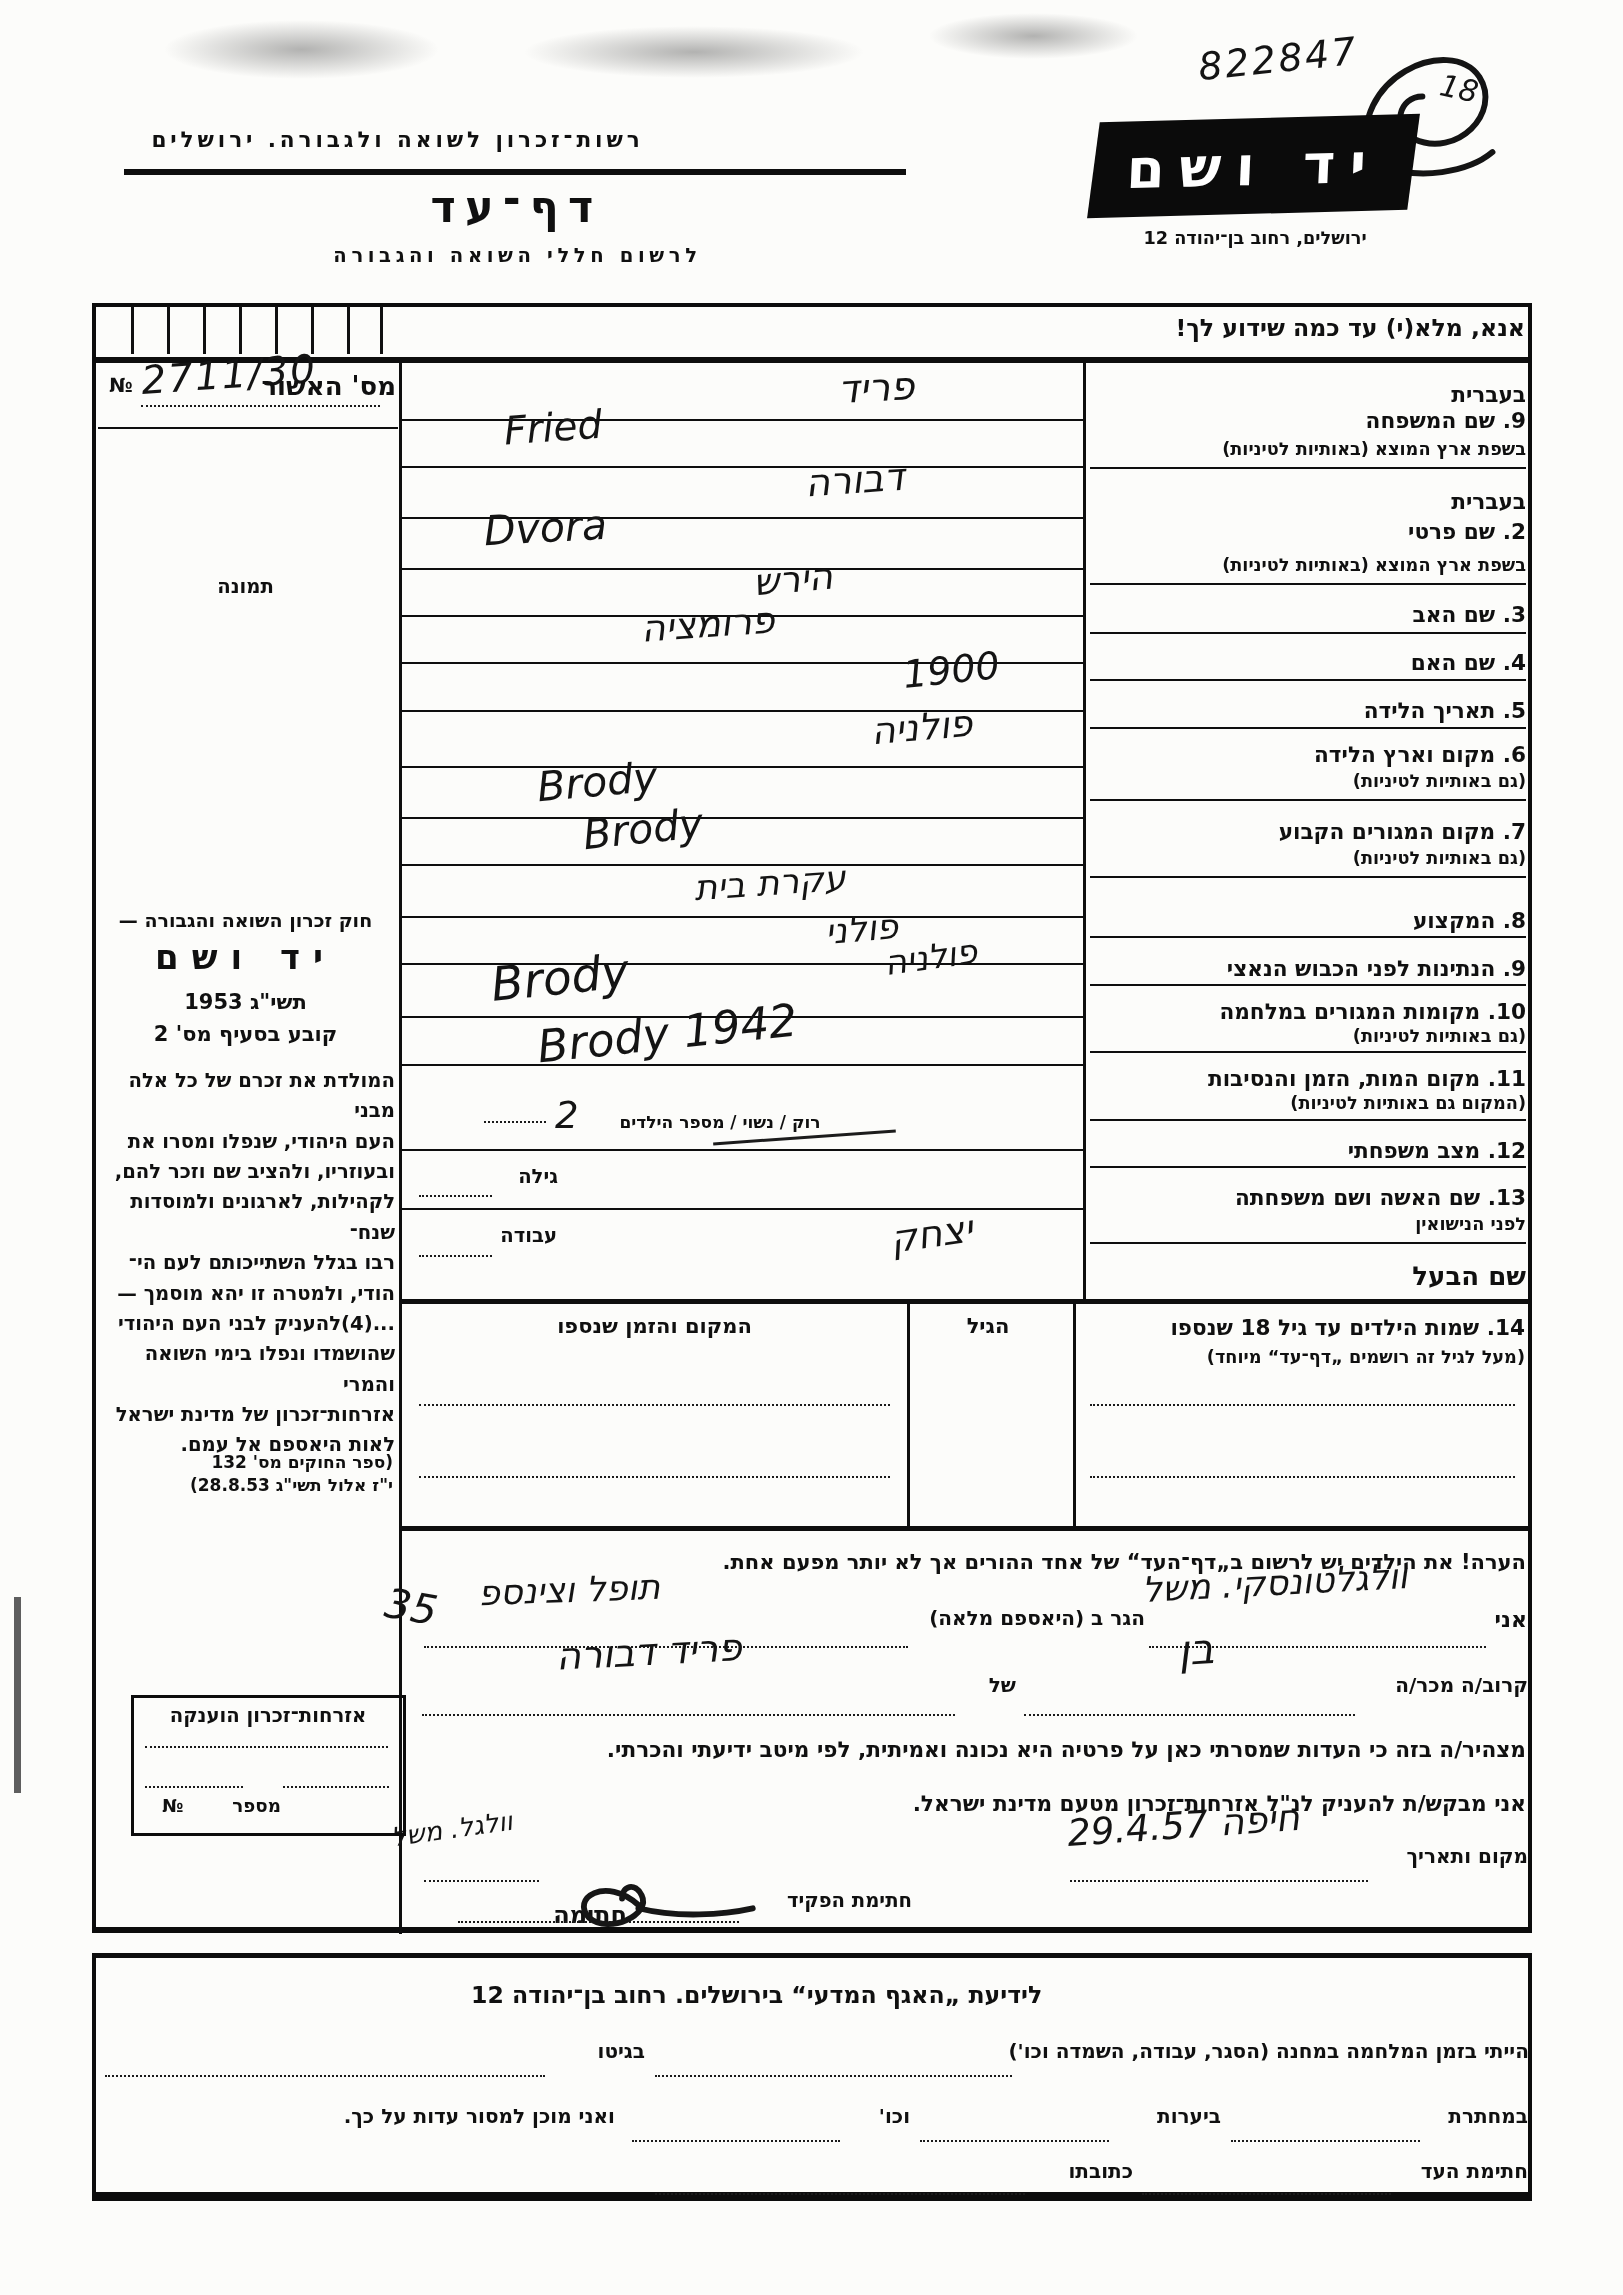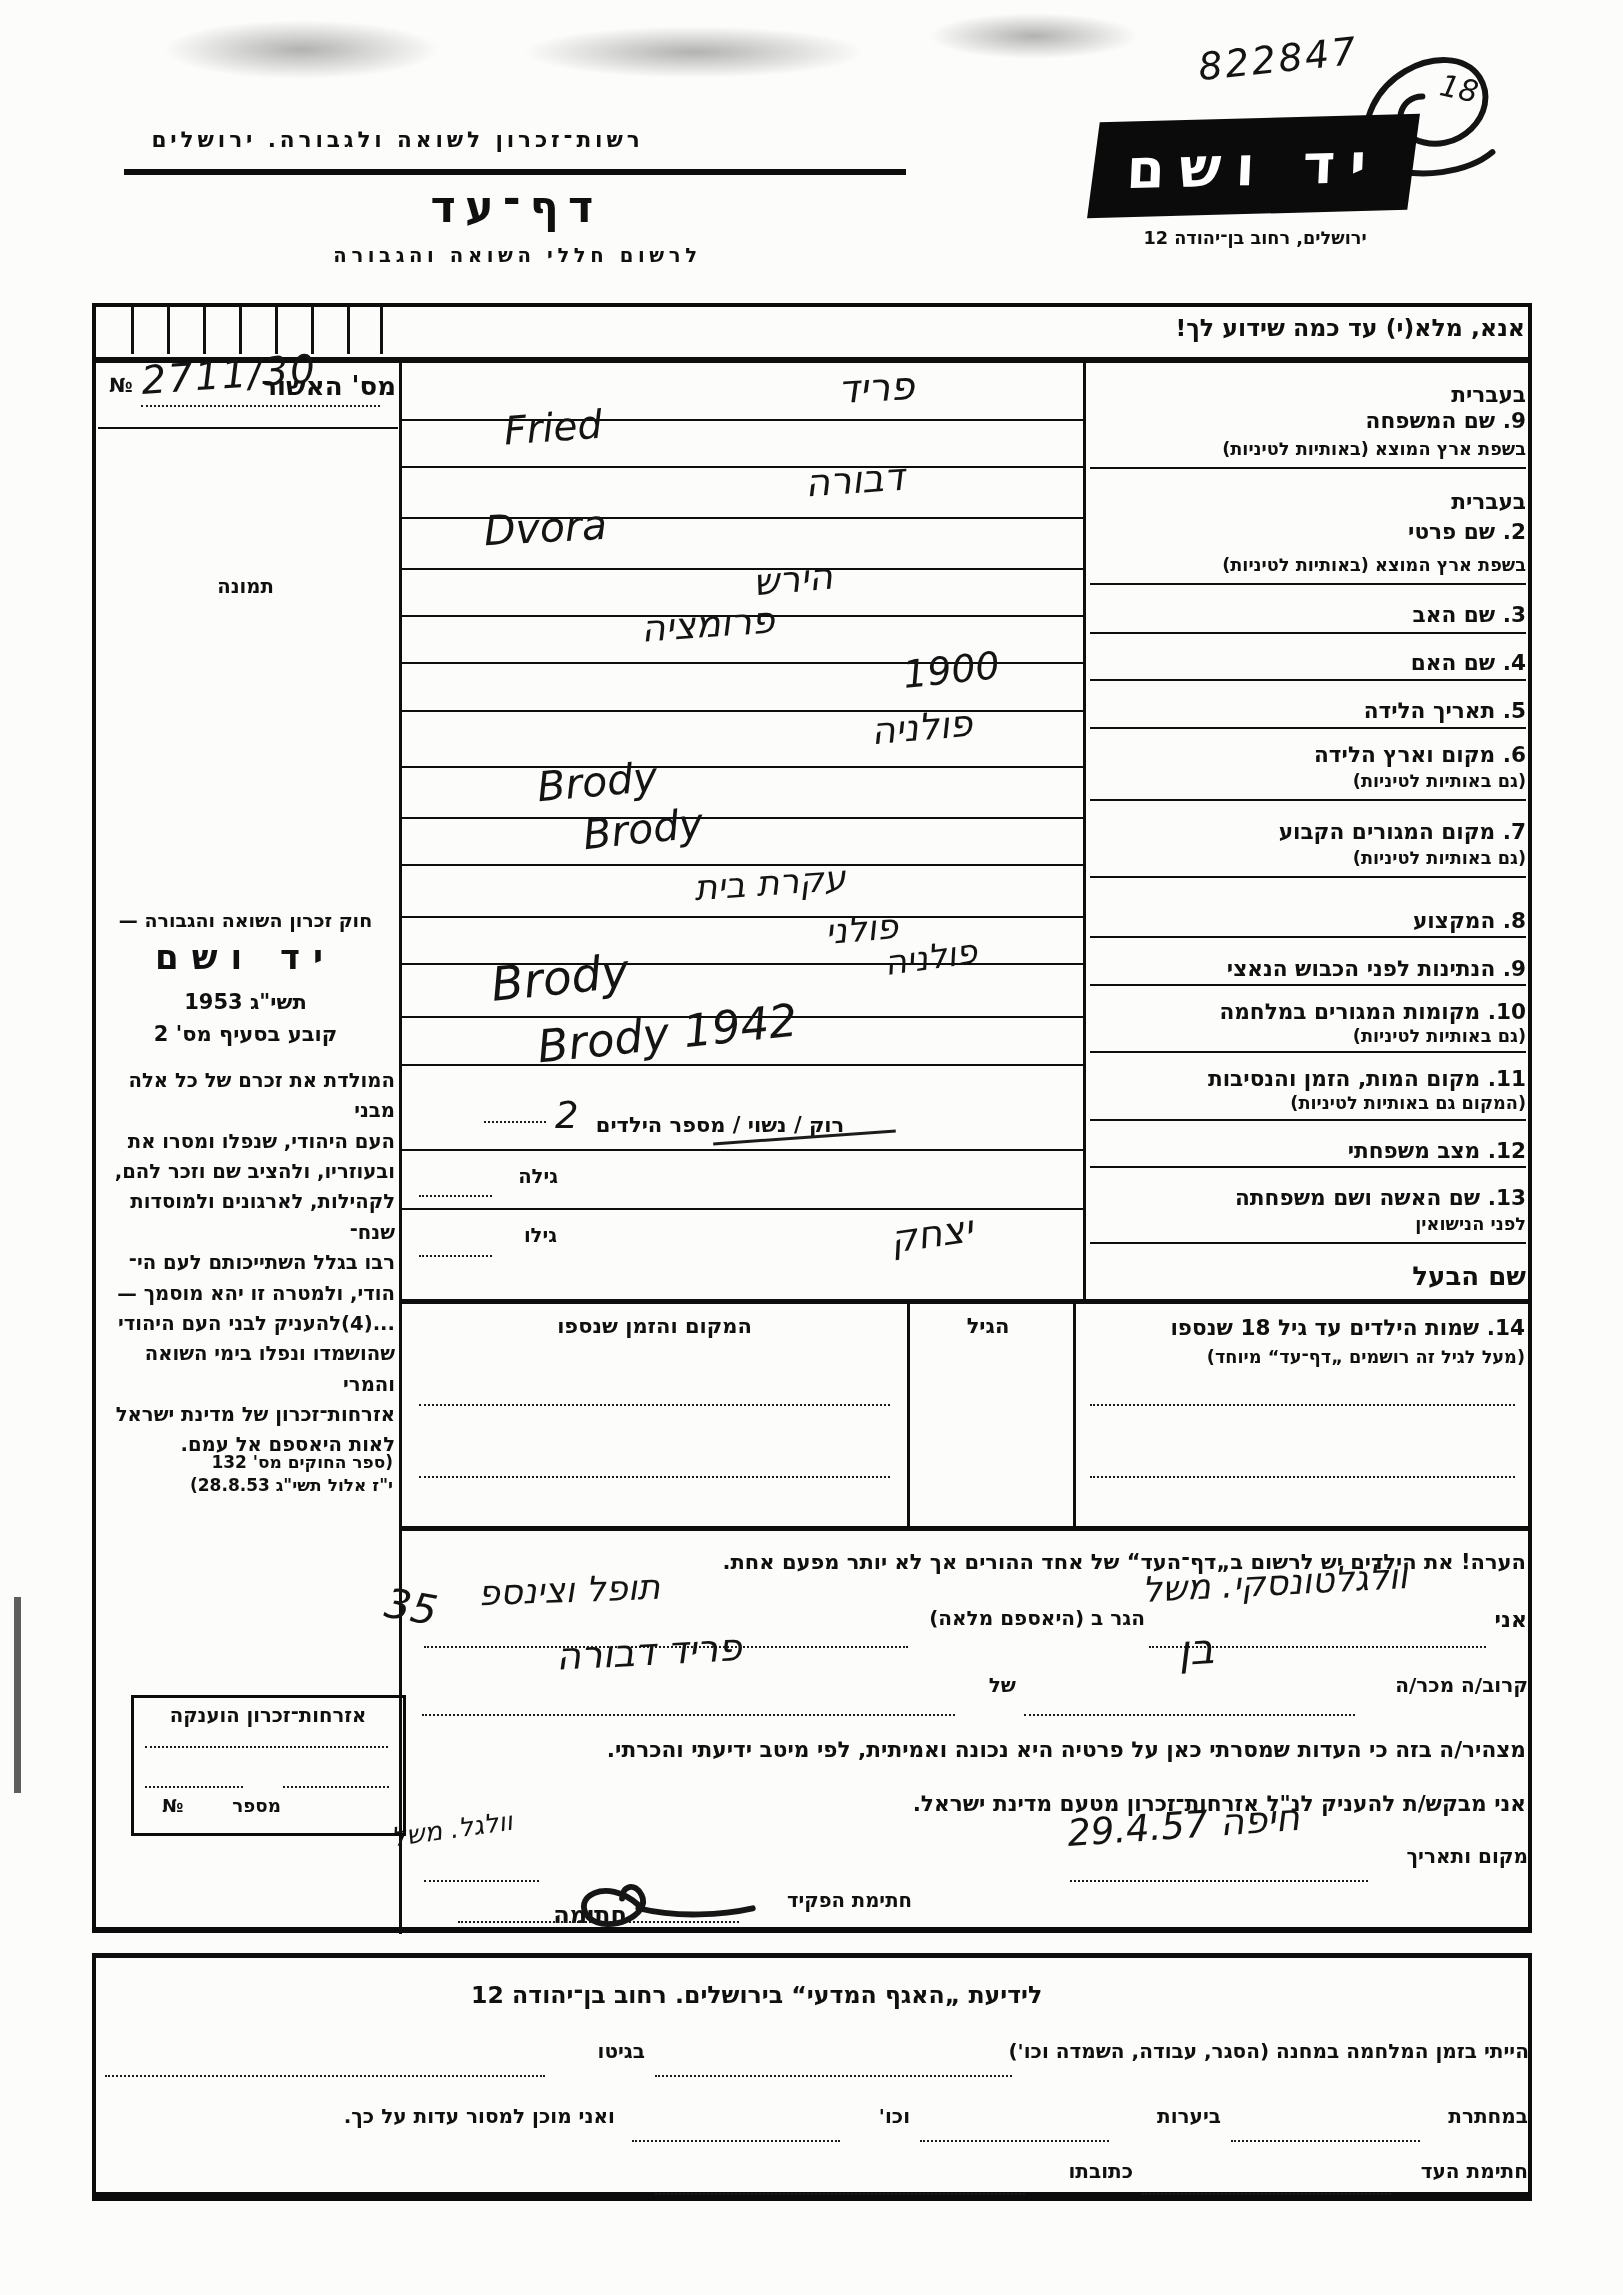--- a/index.html
+++ b/index.html
@@ -151,28 +151,28 @@
   <div class="hw" style="left:903px;top:648px;font-size:38px;transform:rotate(-6deg)">1900</div>
   <div class="hw he" style="left:871px;top:706px;font-size:37px;transform:rotate(-5deg)">פולניה</div>
   <div class="hw" style="left:537px;top:758px;font-size:41px;transform:rotate(-5deg)">Brody</div>
   <div class="hw" style="left:583px;top:805px;font-size:41px;transform:rotate(-6deg)">Brody</div>
   <div class="hw he" style="left:694px;top:863px;font-size:35px;transform:rotate(-4deg)">עקרת בית</div>
   <div class="hw he" style="left:825px;top:909px;font-size:35px;transform:rotate(-5deg)">פולני</div>
   <div class="hw he" style="left:884px;top:937px;font-size:34px;transform:rotate(-8deg)">פולניה</div>
   <div class="hw" style="left:491px;top:950px;font-size:47px;transform:rotate(-6deg)">Brody</div>
   <div class="hw" style="left:537px;top:1007px;font-size:45px;transform:rotate(-6deg)">Brody 1942</div>
 
-  <div class="lbl ctr" style="left:550px;top:1113px;width:340px;font-size:21px;text-align:center">רוק / נשוי / מספר הילדים</div>
+  <div class="lbl ctr" style="left:550px;top:1113px;width:340px;font-size:17px;text-align:center">רוק / נשוי / מספר הילדים</div>
   <div class="dots" style="left:484px;top:1121px;width:62px"></div>
   <div class="hw" style="left:555px;top:1094px;font-size:37px">2</div>
   <div class="abs" style="left:713px;top:1136px;width:183px;height:3.3px;background:#1c1c1c;transform:rotate(-4deg)"></div>
 
   <div class="lbl" style="left:496px;top:1166px;width:62px;font-size:19.6px">גילה</div>
   <div class="dots" style="left:419px;top:1195px;width:73px"></div>
-  <div class="lbl" style="left:495px;top:1225px;width:62px;font-size:19.6px">גילו</div>
+  <div class="lbl" style="left:495px;top:1225px;width:62px;font-size:19.6px">עבודה</div>
   <div class="dots" style="left:419px;top:1255px;width:73px"></div>
   <div class="hw he" style="left:890px;top:1212px;font-size:38px;transform:rotate(-8deg)">יצחק</div>
 
   <div class="rule" style="left:401px;top:1299px;width:1128px;height:5.2px"></div>
   <div class="vrule" style="left:907px;top:1299px;height:230px"></div>
   <div class="vrule" style="left:1073px;top:1299px;height:230px"></div>
   <div class="lbl ctr" style="left:458px;top:1314px;width:393px;font-size:21px;text-align:center">המקום והזמן שנספו</div>
   <div class="lbl ctr" style="left:916px;top:1314px;width:144px;font-size:21px;text-align:center">הגיל</div>
   <div class="lbl" style="left:1090px;top:1316px;width:435px;font-size:21.6px">14. שמות הילדים עד גיל 18 שנספו</div>
   <div class="lbl" style="left:1090px;top:1347px;width:435px;font-size:17.7px">(מעל לגיל זה רושמים „דף־עד“ מיוחד)</div>

